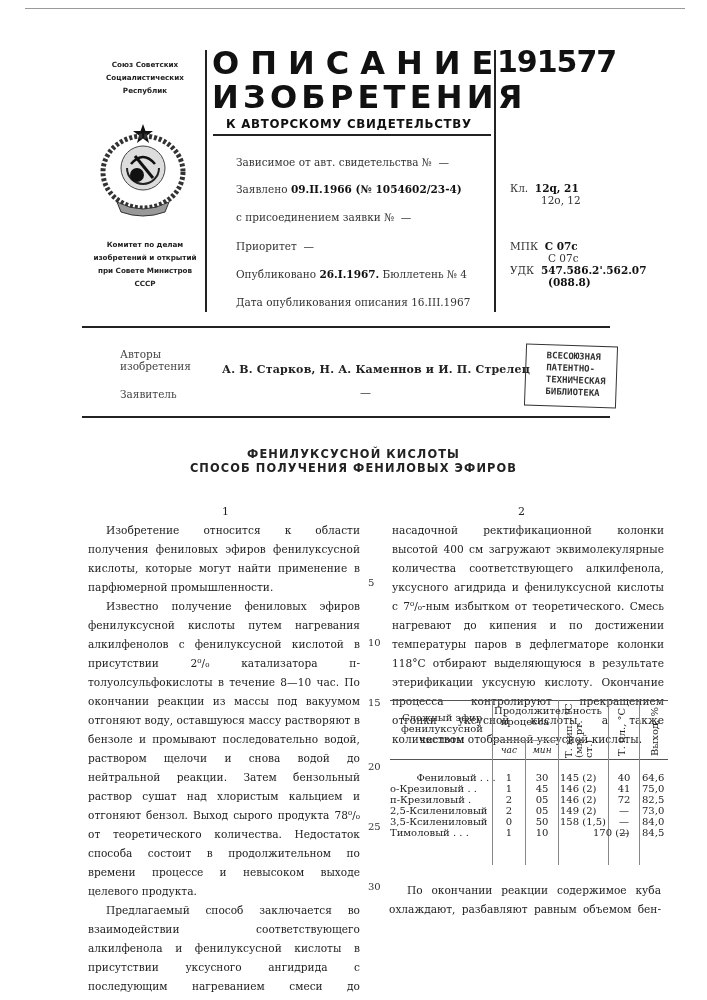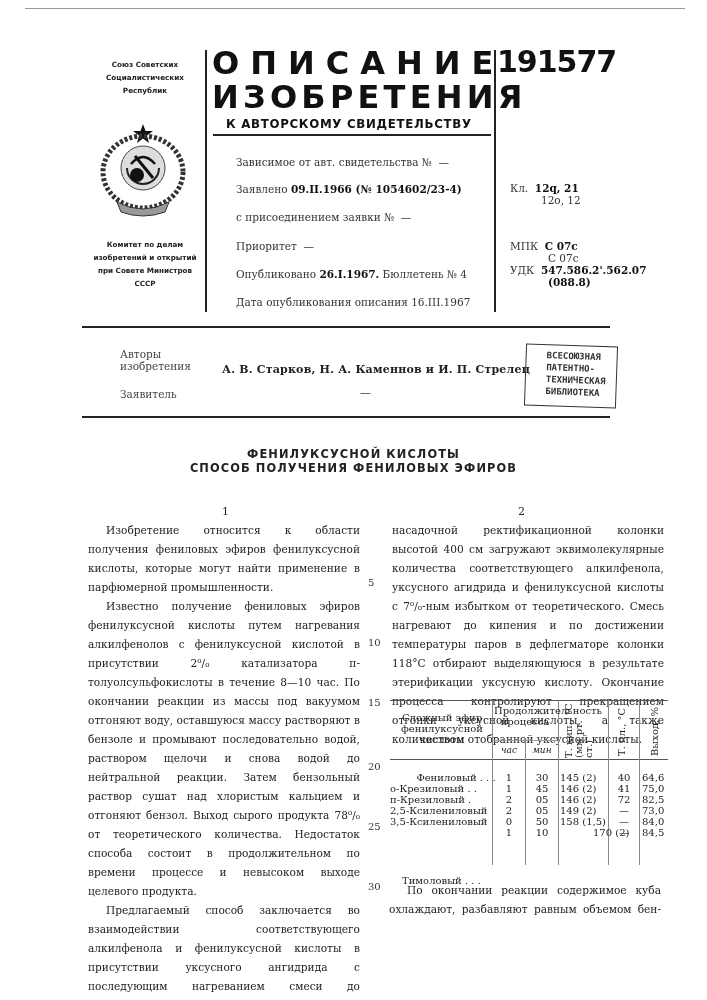--- a/index.html
+++ b/index.html
@@ -221,21 +221,21 @@
       </div>
       <div style="position: absolute; left: 0px; top: 117px; width: 290px;">
         <span class="cell" style="left: 0px; width: 100px; text-align: left;">3,5-Ксилениловый</span>
         <span class="cell" style="left: 103px; width: 32px; text-align: center;">0</span>
         <span class="cell" style="left: 136px; width: 32px; text-align: center;">50</span>
         <span class="cell" style="left: 170px; width: 48px; text-align: left;">158 (1,5)</span>
         <span class="cell" style="left: 219px; width: 30px; text-align: center;">—</span>
         <span class="cell" style="left: 252px; width: 30px; text-align: left;">84,0</span>
       </div>
       <div style="position: absolute; left: 0px; top: 128px; width: 290px;">
-        <span class="cell" style="left: 12px; width: 100px; text-align: left; margin-top: 48px;">Тимоловый . . .</span>
+        <span class="cell" style="left: 0px; width: 100px; text-align: left;">Тимоловый . . .</span>
         <span class="cell" style="left: 103px; width: 32px; text-align: center;">1</span>
         <span class="cell" style="left: 136px; width: 32px; text-align: center;">10</span>
         <span class="cell" style="left: 170px; width: 48px; text-align: left; padding-left: 33px;">170 (2)</span>
         <span class="cell" style="left: 219px; width: 30px; text-align: center;">—</span>
         <span class="cell" style="left: 252px; width: 30px; text-align: left;">84,5</span>
       </div>
     </div>
 </div>
 
 <div class="col" style="left:389px; top:881px; width:272px;">

